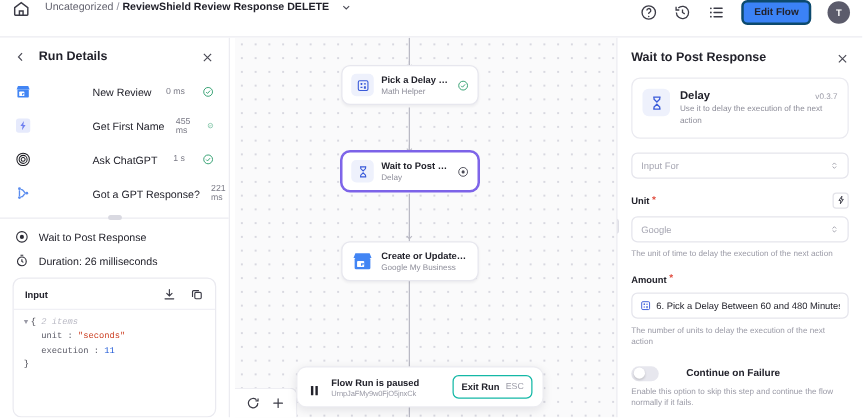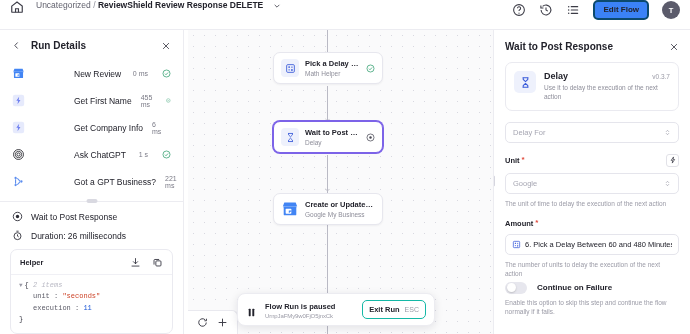--- a/index.html
+++ b/index.html
@@ -195,21 +195,21 @@
   .hint { font-size: 6.5px; color: #9a9aa6; margin-top: 5px; line-height: 1.4; }
   .inputbox {
     margin-top: 6px; min-height: 21px; border: 1px solid #e5e5ec; border-radius: 5px;
     display: flex; align-items: center; padding: 3px 6px; background: #fff;
   }
   .chip {
     display: inline-flex; align-items: center; gap: 4px;
     font-size: 7.5px; color: #22222b; white-space: nowrap; overflow: hidden;
   }
   .chip-ico { width: 9px; height: 9px; flex: 0 0 auto; }
-  .toggle-row { margin: 4px 11px 0; display: flex; align-items: center; gap: 10px; }
+  .toggle-row { margin: 15px 11px 0; display: flex; align-items: center; gap: 22px; }
   .toggle {
     width: 22px; height: 12px; border-radius: 6px; background: #e7e7ee;
     position: relative; flex: 0 0 auto;
   }
   .toggle i {
     position: absolute; top: 1.5px; left: 1.5px; width: 9px; height: 9px;
     border-radius: 50%; background: #fff; box-shadow: 0 1px 2px rgba(0,0,0,.18);
   }
   .tg-label { font-size: 8px; font-weight: 700; color: #22222b; }
   .tg-hint { margin: 4px 11px 0; font-size: 6.5px; color: #9a9aa6; line-height: 1.45; }
@@ -387,34 +387,20 @@
           </svg>
         </div>
         <div class="st-name">Get First Name</div>
         <div class="st-time">455 ms</div>
         <svg class="st-ok" viewBox="0 0 24 24" fill="none" stroke="#2f9e6e" stroke-width="2">
           <circle cx="12" cy="12" r="9.4"></circle>
             <path d="M7.8 12.4l2.9 2.9 5.5-6"></path>
         </svg>
       </div>
 
-      <div class="step">
-        <div class="st-ico">
-          <svg viewBox="0 0 24 24" width="13" height="13">
-            <rect x="1.5" y="1.5" width="21" height="21" rx="4" fill="#e6eafc"></rect>
-            <path d="M13.2 5.2 8 12.6h3.2L10.2 18.8 15.6 11h-3.3z" fill="#6f7ff0"></path>
-          </svg>
-        </div>
-        <div class="st-name">Get Company Info</div>
-        <div class="st-time">6 ms</div>
-        <svg class="st-ok" viewBox="0 0 24 24" fill="none" stroke="#2f9e6e" stroke-width="2">
-          <circle cx="12" cy="12" r="9.4"></circle>
-            <path d="M7.8 12.4l2.9 2.9 5.5-6"></path>
-        </svg>
-      </div>
 
       <div class="step">
         <div class="st-ico">
           <svg viewBox="0 0 24 24" width="13" height="13" fill="none" stroke="#1b1b22" stroke-width="1.5">
             <path d="M12 2.8c5.1 0 9.2 4.1 9.2 9.2s-4.1 9.2-9.2 9.2S2.8 17.1 2.8 12 6.9 2.8 12 2.8z"></path>
             <path d="M12 6.1c3.3 0 5.9 2.6 5.9 5.9s-2.6 5.9-5.9 5.9S6.1 15.3 6.1 12 8.7 6.1 12 6.1z"></path>
             <path d="M12 9.1a2.9 2.9 0 1 1 0 5.8 2.9 2.9 0 0 1 0-5.8z"></path>
           </svg>
         </div>
         <div class="st-name">Ask ChatGPT</div>
@@ -427,21 +413,21 @@
 
       <div class="step">
         <div class="st-ico">
           <svg viewBox="0 0 24 24" width="13" height="13" fill="none" stroke="#5b8def" stroke-width="2">
             <circle cx="6.6" cy="5.4" r="2.1" fill="#5b8def" stroke="none"></circle>
             <circle cx="6.6" cy="18.6" r="2.1" fill="#5b8def" stroke="none"></circle>
             <circle cx="17.4" cy="12" r="2.1" fill="#5b8def" stroke="none"></circle>
             <path d="M6.6 7.8v8.4M8.5 6.4c5 0 3.5 4.4 7 5.2M8.5 17.6c5 0 3.5-4.4 7-5.2"></path>
           </svg>
         </div>
-        <div class="st-name">Got a GPT Business?</div>
+        <div class="st-name">Got a GPT Response?</div>
         <div class="st-time">221 ms</div>
         <svg class="st-ok" viewBox="0 0 24 24" fill="none" stroke="#2f9e6e" stroke-width="2">
           <circle cx="12" cy="12" r="9.4"></circle>
             <path d="M7.8 12.4l2.9 2.9 5.5-6"></path>
         </svg>
       </div>
     </div>
 
     <div class="lp-divider">
       <div class="lp-grip"></div>
@@ -458,21 +444,21 @@
     <div class="dur-row">
       <svg class="sel-ico" viewBox="0 0 24 24" fill="none" stroke="currentColor" stroke-width="1.9">
         <circle cx="12" cy="13.4" r="7.6"></circle>
           <path d="M12 9.6v3.8l2.6 1.6M9.6 2.6h4.8"></path>
       </svg>
       <div class="dur-txt">Duration: 26 milliseconds</div>
     </div>
 
     <div class="codebox">
       <div class="cb-head">
-        <div class="cb-label">Helper</div>
+        <div class="cb-label">Input</div>
         <div class="cb-acts">
           <svg class="cb-ico" viewBox="0 0 24 24" fill="none" stroke="currentColor" stroke-width="2">
             <path d="M12 3.4v11M7.4 10.2 12 14.8l4.6-4.6M4.4 19.8h15.2" stroke-linecap="round"></path>
           </svg>
           <svg class="cb-ico" viewBox="0 0 24 24" fill="none" stroke="currentColor" stroke-width="2">
             <rect x="8.4" y="8.4" width="11.2" height="11.2" rx="2"></rect>
             <path d="M15.6 5.4H6.4a2 2 0 0 0-2 2v9.2"></path>
           </svg>
         </div>
       </div>
@@ -519,21 +505,21 @@
         <div class="piece-top">
           <div class="piece-name">Delay</div>
           <div class="piece-ver">v0.3.7</div>
         </div>
         <div class="piece-desc">Use it to delay the execution of the next action</div>
       </div>
     </div>
 
     <div class="field">
       <div class="select">
-        <span class="sel-ph" title="Delay For">Delay For</span>
+        <span class="sel-ph" title="Delay For">Input For</span>
         <svg class="sel-caret" viewBox="0 0 24 24" fill="none" stroke="currentColor" stroke-width="2.4">
           <path d="M7 9.6 12 4.6l5 5M7 14.4l5 5 5-5"></path>
         </svg>
       </div>
     </div>
 
     <div class="field">
       <div class="flabel-row">
         <div class="flabel">
           <span>Unit</span>

